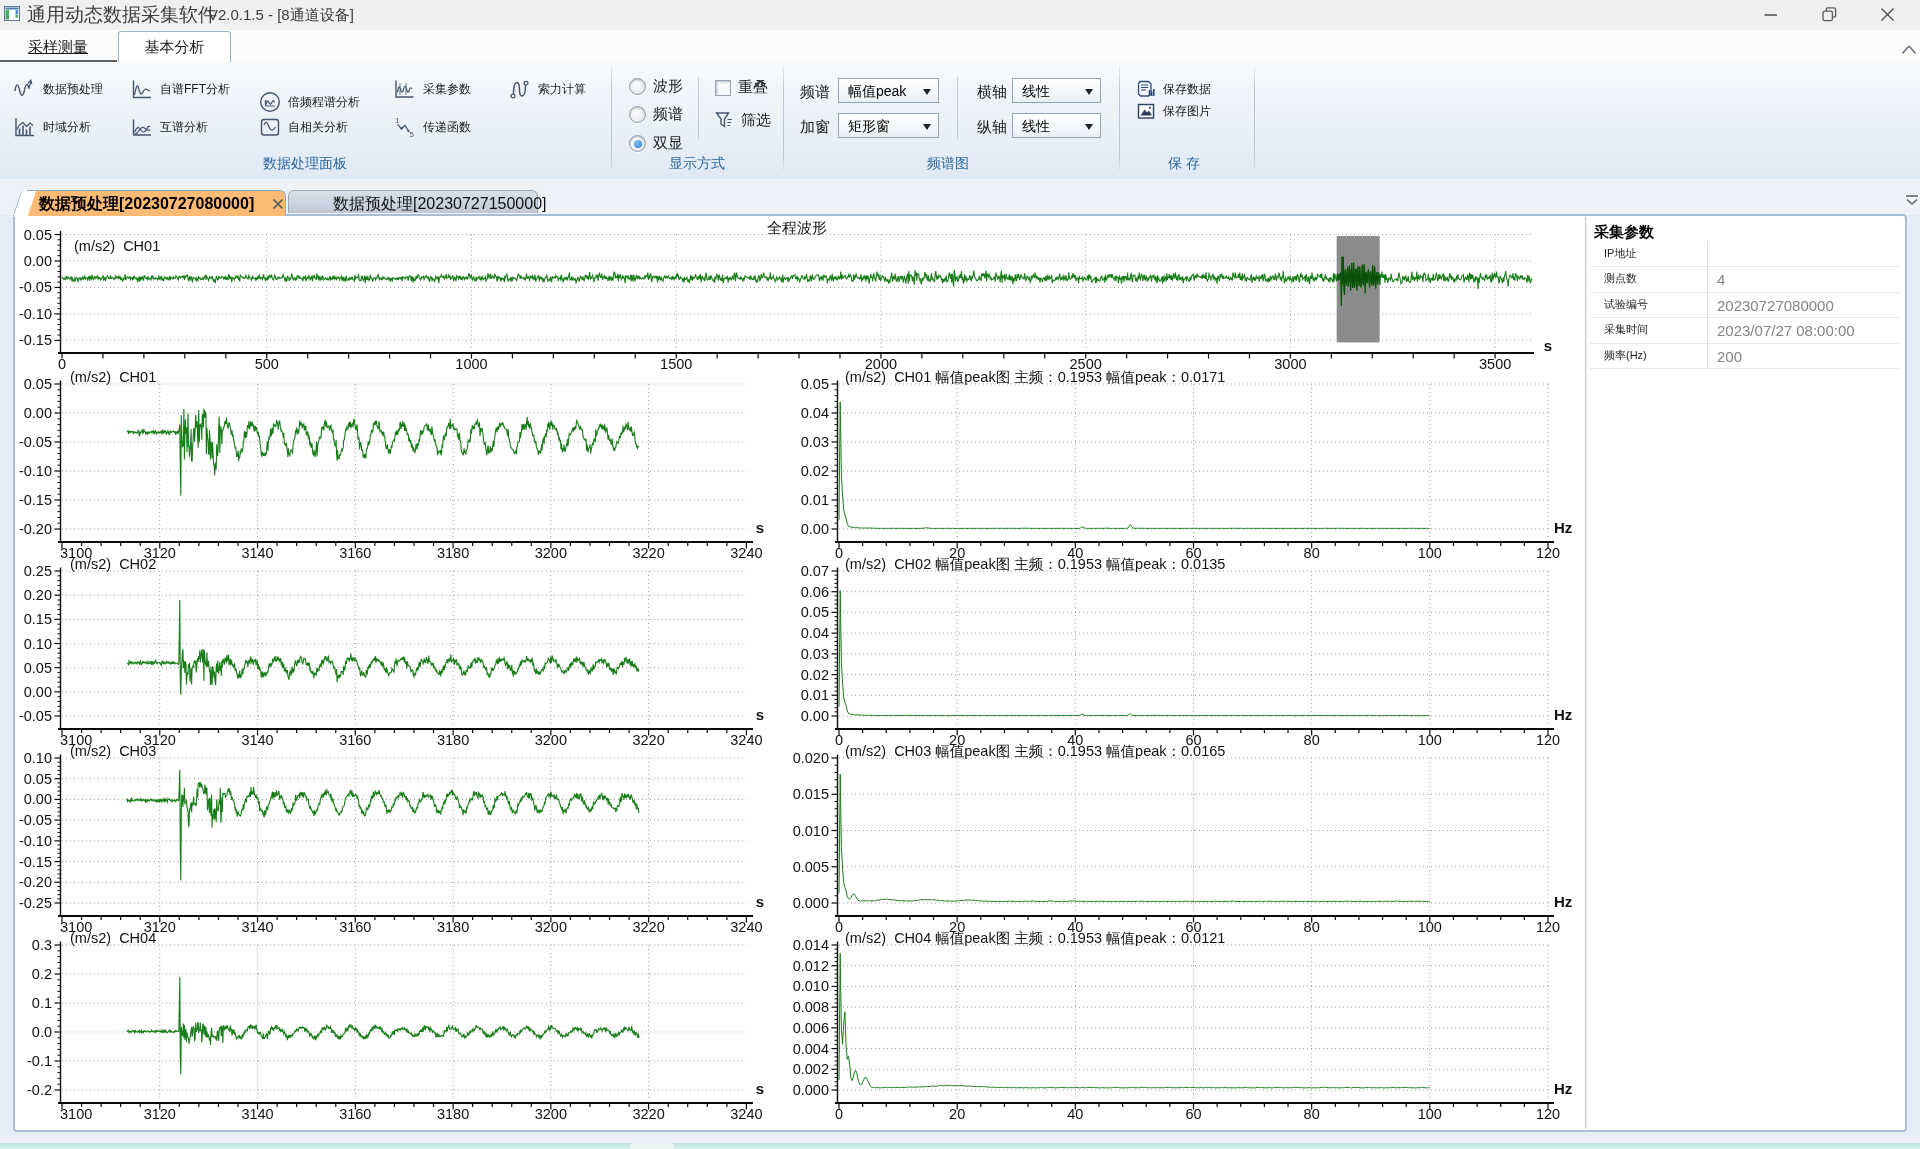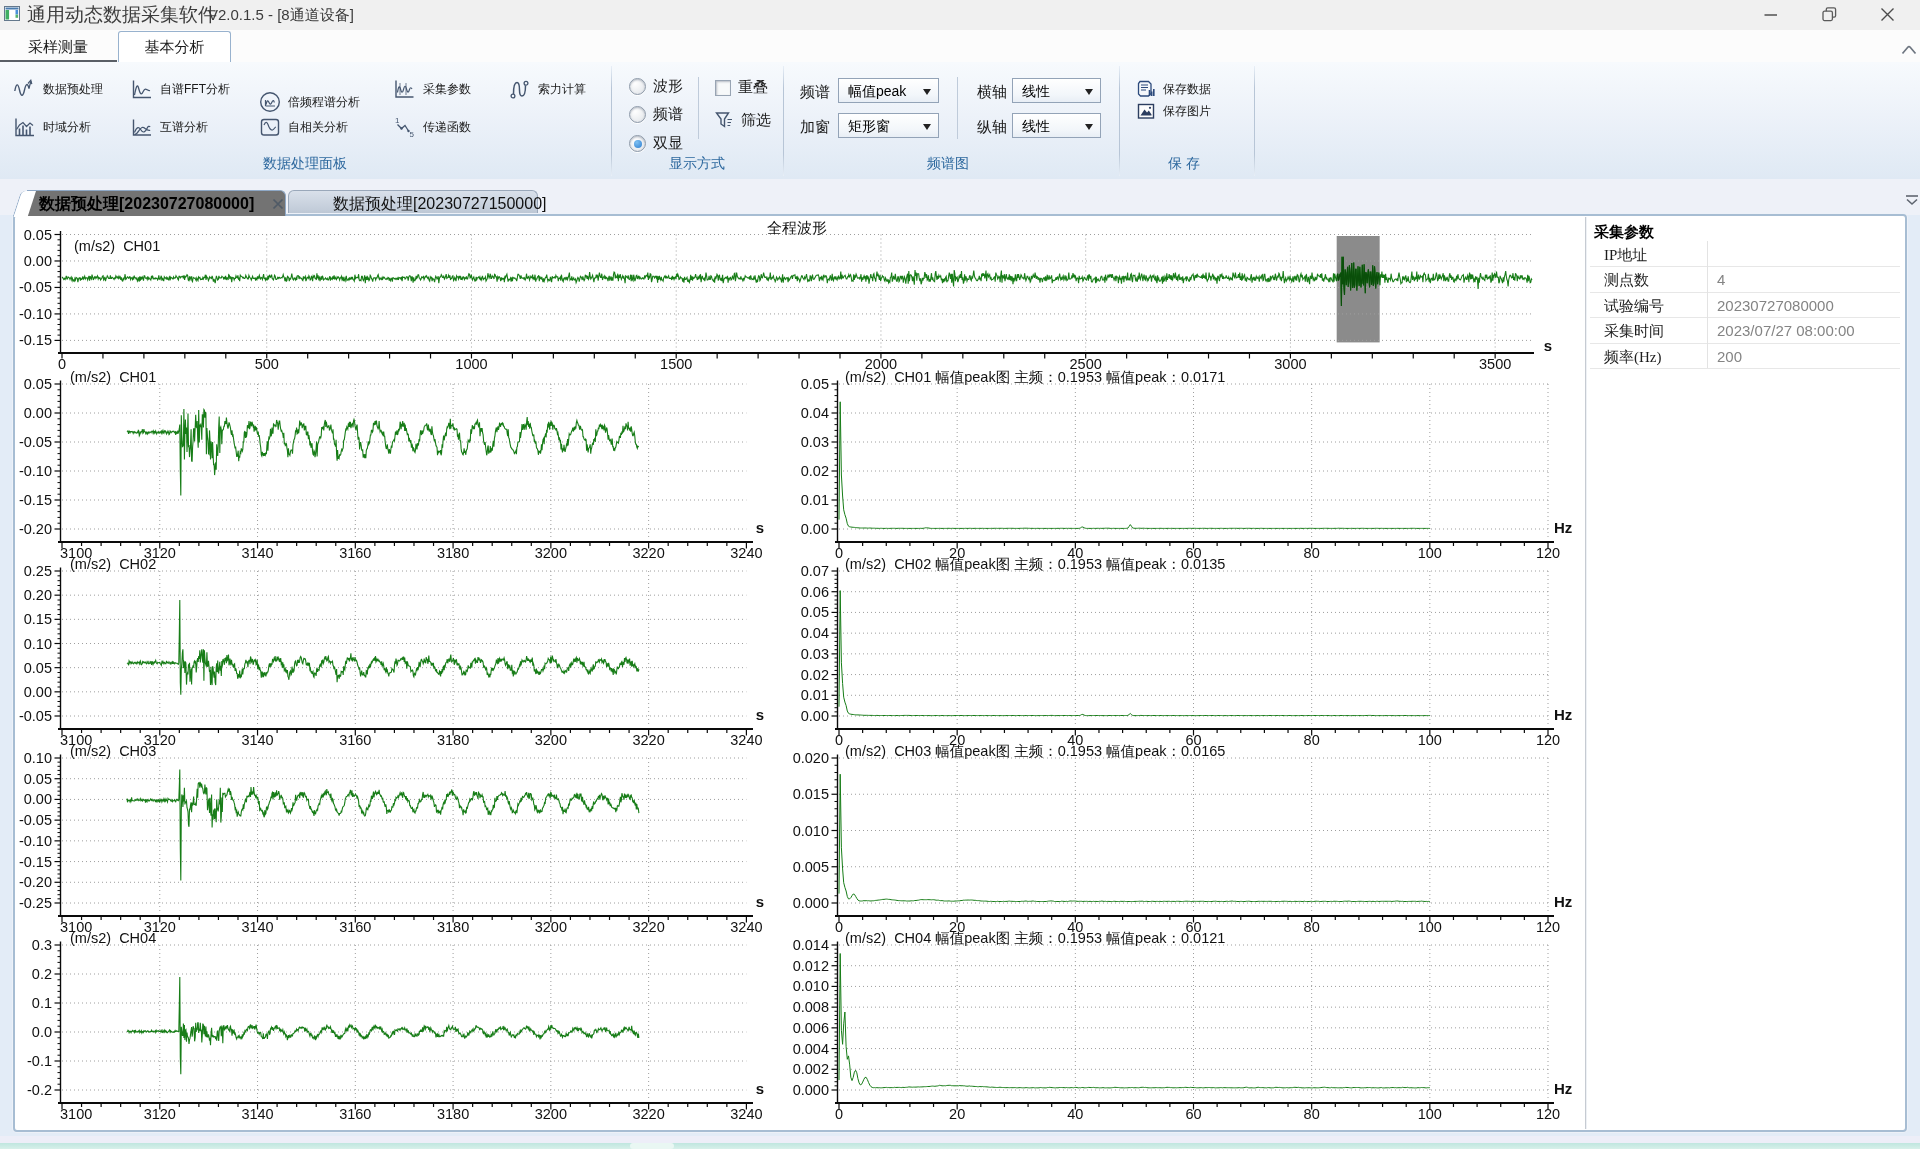--- a/index.html
+++ b/index.html
@@ -11,21 +11,21 @@
   #titlebar{left:0;top:0;width:1920px;height:30px;background:#f0f0f0;}
   #app-icon{left:4px;top:6px;width:16px;height:15px;}
   #win-title{left:27px;top:0;height:30px;line-height:30px;font-size:19px;color:#3c3c3c;}
   #win-subtitle{left:208px;top:0;height:30px;line-height:30px;font-size:15px;color:#3c3c3c;}
   .winbtn{top:0;width:46px;height:29px;display:flex;align-items:center;justify-content:center;}
   #btn-min{left:1748px;} #btn-max{left:1806px;} #btn-close{left:1864px;}
   
   #menubar{left:0;top:30px;width:1920px;height:32px;background:#fcfcfc;}
   #menu-underline{left:0;top:30px;width:117px;height:2px;background:#5a5f66;}
   .menutab{top:3px;height:27px;line-height:27px;text-align:center;font-size:15px;color:#1a1a1a;}
-  #menutab-0{left:8px;width:100px;}
+  #menutab-0{left:8px;width:100px;text-decoration:underline;}
   #menutab-1{left:118px;top:1px;width:111px;height:30px;line-height:30px;background:#fff;
      border:1px solid #98b2ce;border-bottom:none;border-radius:3px 3px 0 0;}
   #ribbon-collapse{left:1898px;top:12px;width:22px;height:16px;}
   
   #ribbon{left:0;top:62px;width:1920px;height:117px;
      background:linear-gradient(180deg,#f7fafd 0%,#edf2f9 45%,#dfe9f4 100%);
      border-bottom:1px solid #ccd7e5;}
   .rbtn{position:absolute;display:flex;align-items:center;height:26px;cursor:default;}
   .rbtn .lbl{font-size:12px;color:#1b1b1b;white-space:nowrap;}
   .rbtn svg{margin-right:7px;}
@@ -44,41 +44,41 @@
      box-shadow:inset 1px 1px 2px rgba(120,130,145,.5);}
   .ddlabel{position:absolute;font-size:15px;color:#1b1b1b;}
   .dd{position:absolute;height:25px;border:1px solid #93a3b7;
      background:linear-gradient(180deg,#ffffff,#f2f6fa 70%,#e8eef5);
      font-size:14px;color:#000;line-height:24px;padding-left:9px;box-sizing:border-box;}
   .dd .arr{position:absolute;right:7px;top:10px;width:0;height:0;
      border-left:4.5px solid transparent;border-right:4.5px solid transparent;border-top:6px solid #222;}
   
   #docstrip{left:0;top:179px;width:1920px;height:37px;background:#eef1f8;}
   .doctab{position:absolute;font-size:16px;box-sizing:border-box;}
-  #doctab-0{left:27px;top:190px;width:259px;height:26px;background:#737373;
+  #doctab-0{left:27px;top:190px;width:259px;height:26px;background:#fdba74;
      border:1px solid #8ea8c6;border-left:none;border-bottom:none;border-radius:0 6px 0 0;z-index:3;}
   #doctab-0::before{content:'';position:absolute;left:-6px;top:0;width:14px;height:26px;
      background:#ffffff;border-left:1.5px solid #8ea8c6;border-radius:5px 0 0 0;
      transform:skewX(-18deg);transform-origin:0 0;}
   #doctab-0 .txt{position:absolute;left:12px;top:3px;font-weight:bold;color:#000;white-space:nowrap;}
   #doctab-1{left:288px;top:190px;width:250px;height:25px;
      background:linear-gradient(180deg,#d9e0ea,#c2ccd9 80%,#bac4d2);
      border:1px solid #9aa8ba;border-bottom:none;border-radius:6px 6px 0 0;z-index:1;}
   #doctab-1 .txt{position:absolute;left:12px;top:3px;color:#111;white-space:nowrap;margin-left:32px;}
   #doctab-close{left:243px;top:5px;width:16px;height:16px;position:absolute;}
   #docbar-collapse{left:1903px;top:15px;width:18px;height:14px;}
   
   #outer-bg{left:0;top:215px;width:1920px;height:921px;background:#e3ecf7;}
   #mainpanel{left:13px;top:214px;width:1894px;height:918px;background:#ffffff;
      border:2px solid #a7bdd3;border-radius:4px;box-sizing:border-box;z-index:2;
      box-shadow:0 0 0 1px #edf1f8;}
   #params-divider{left:1585px;top:217px;width:1px;height:912px;background:#c6cbd2;}
   #params-divider2{left:1586px;top:217px;width:1px;height:912px;background:#eef1f5;}
   #params-title{left:1594px;top:223px;font-size:15px;font-weight:bold;color:#000;}
-  .prow-label{position:absolute;left:1604px;font-size:15px;color:#1c1c1c;white-space:nowrap;font-family:Liberation Serif, serif;}
+  .prow-label{position:absolute;left:1604px;font-size:11px;color:#1c1c1c;white-space:nowrap;}
   .prow-value{position:absolute;left:1717px;font-size:15px;color:#848484;white-space:nowrap;}
   .prow-line{position:absolute;left:1590px;width:310px;height:1px;background:#e7e7e7;}
   #params-vline{left:1707px;top:241px;width:1px;height:127px;background:#e3e3e3;}
   
   #bottom-lavender{left:0;top:1136px;width:1920px;height:7px;background:#edeef8;}
   #bottom-teal{left:0;top:1143px;width:1920px;height:6px;
      background:linear-gradient(180deg,#bfe6df,#d7f0ea);}
   #bottom-handle{left:630px;top:1143px;width:44px;height:6px;background:#e9f7f3;border-radius:3px;}
   svg text{font-family:"Liberation Sans",sans-serif;}
 </style>

